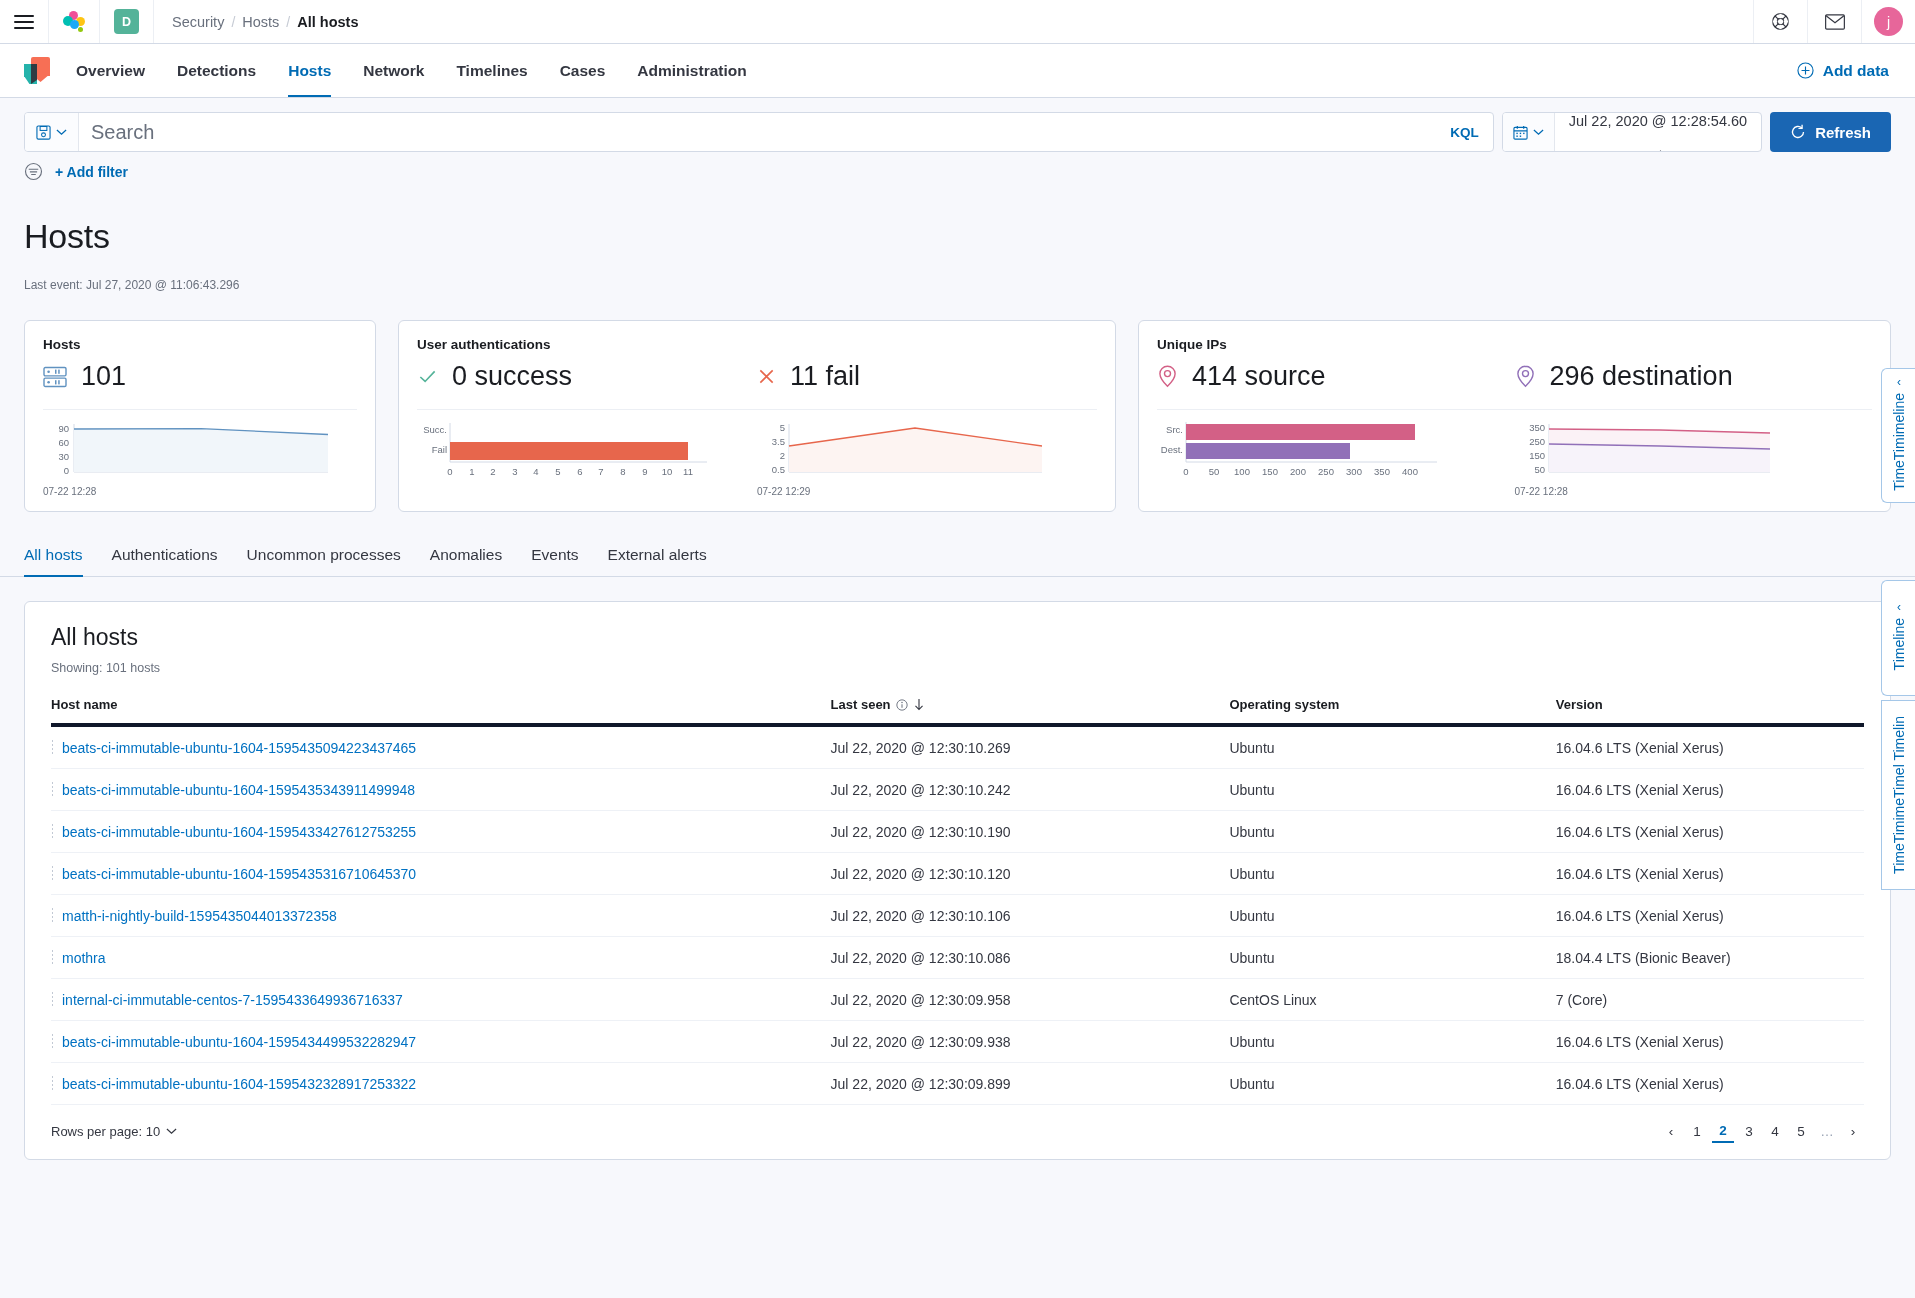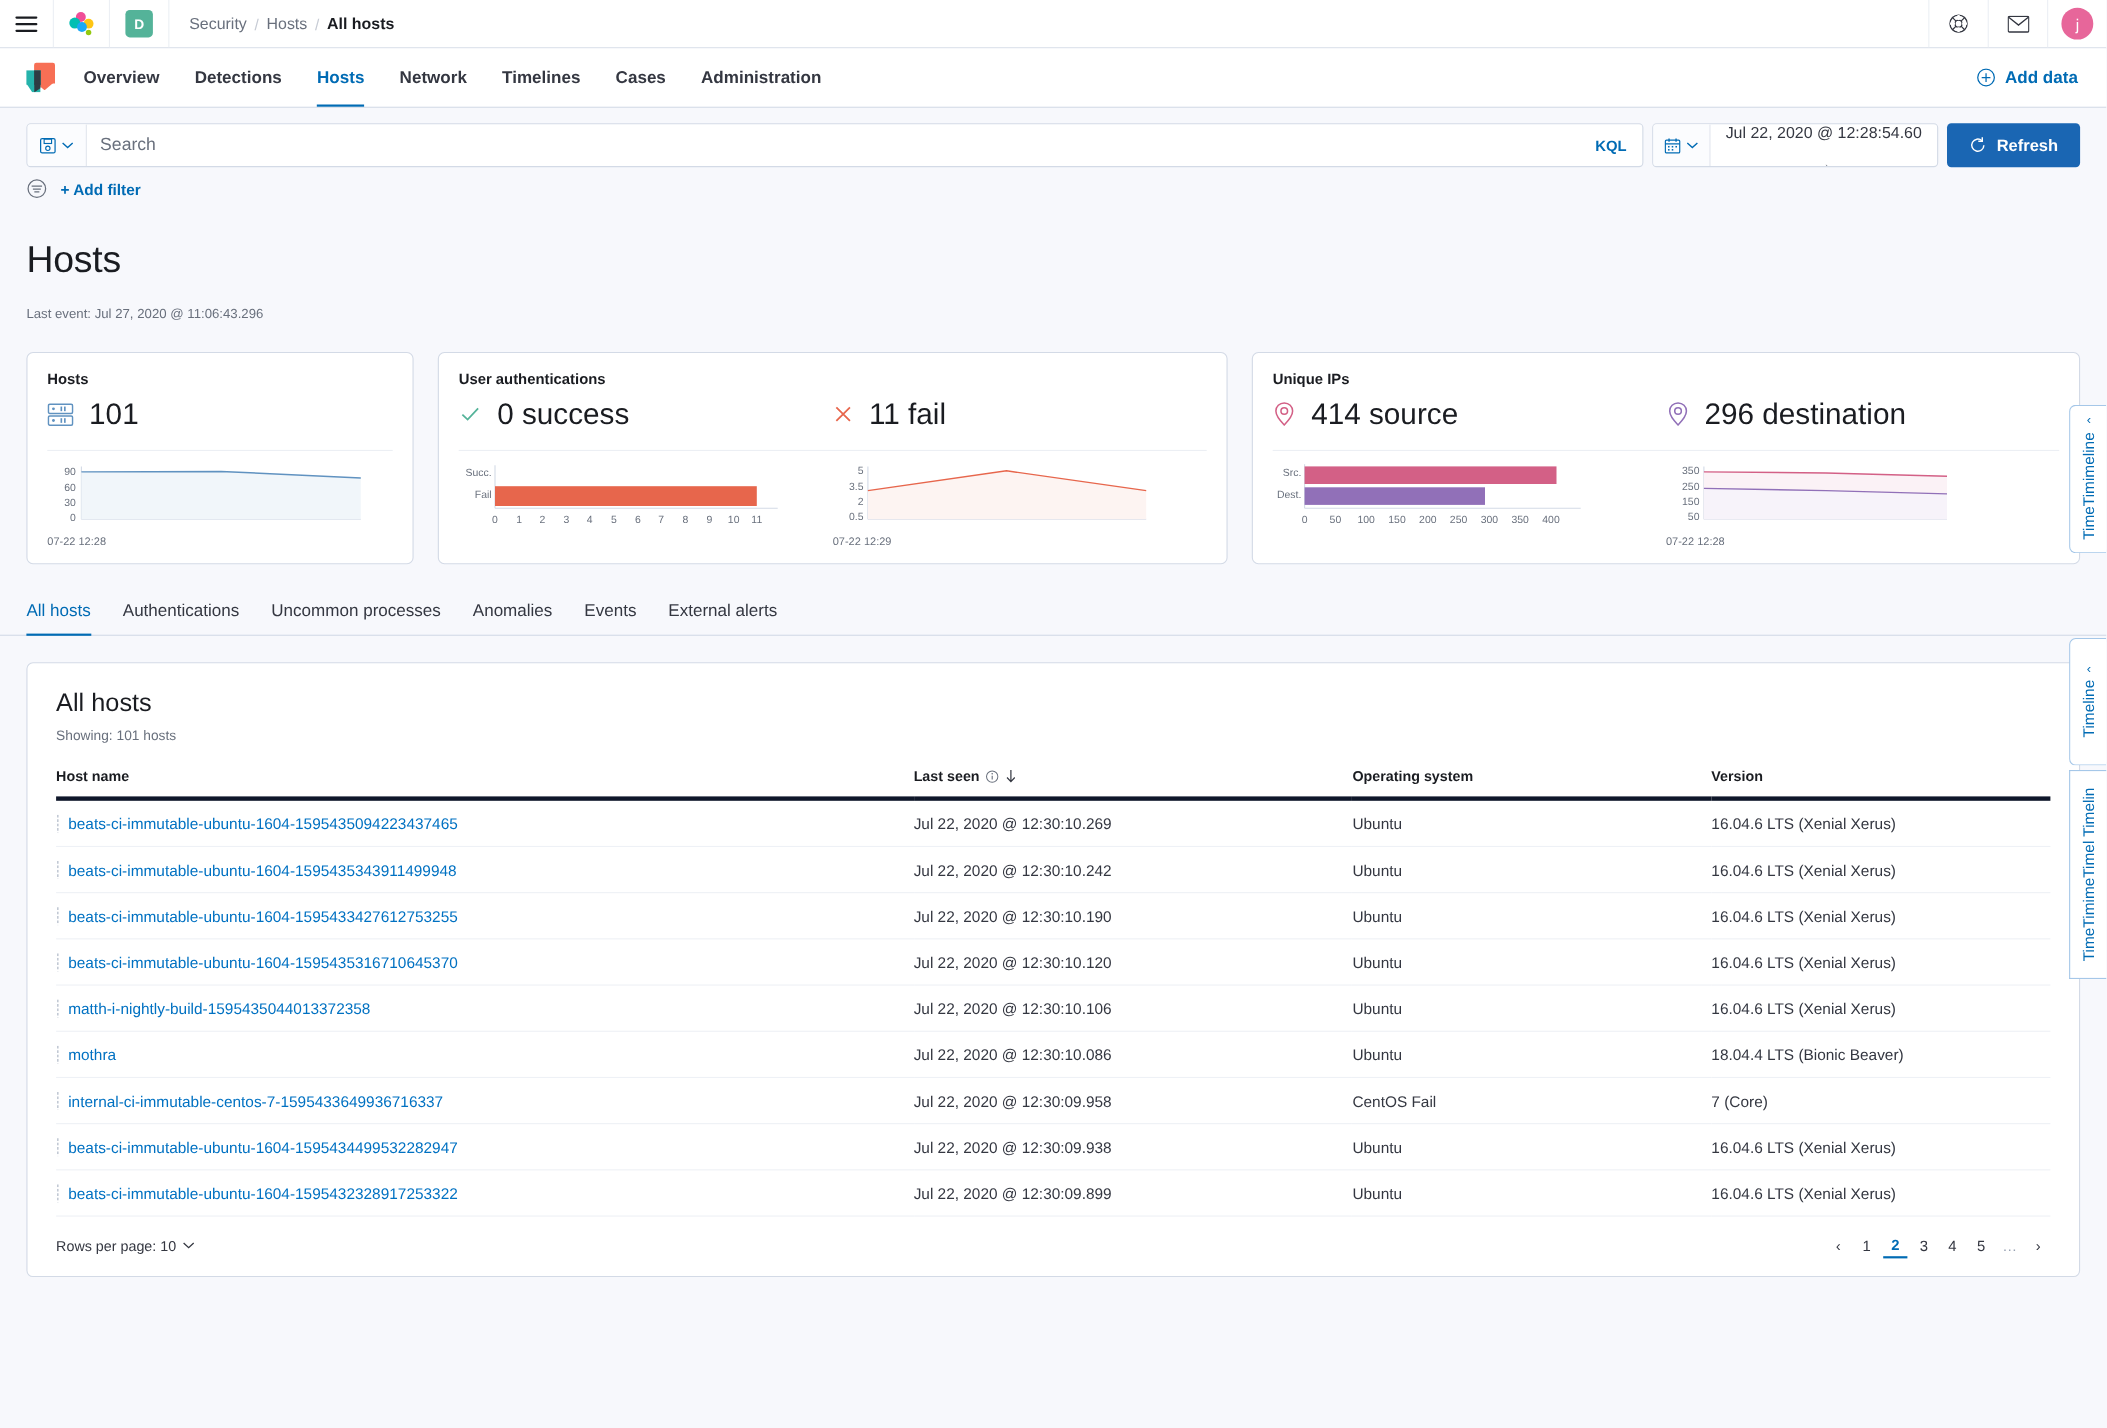--- a/index.html
+++ b/index.html
@@ -95,21 +95,21 @@
   .search-row { padding: 14px 24px 0 24px; background: #f7f8fc; display: flex; align-items: stretch; gap: 8px; }
   .query-bar {
     flex: 1; display: flex; align-items: stretch; height: 40px;
     background: #fff; border: 1px solid #d3dae6; border-radius: 4px; overflow: hidden;
   }
   .qb-prepend {
     display: flex; align-items: center; gap: 5px; padding: 0 11px;
     border-right: 1px solid #e3e7ee; background: #fbfcfe; cursor: pointer;
   }
   .qb-input {
-    flex: 1; border: none; outline: none; font-size: 16px; color: #343741;
+    flex: 1; border: none; outline: none; font-size: 20px; color: #343741;
     padding: 0 12px; font-family: "Liberation Sans", sans-serif; background: transparent;
   }
   .qb-input::placeholder { color: #69707d; }
   .qb-kql { display: flex; align-items: center; padding: 0 14px; color: #006bb4; font-size: 13.5px; font-weight: 700; cursor: pointer; }
   .date-bar {
     display: flex; align-items: stretch; height: 40px; background: #fff;
     border: 1px solid #d3dae6; border-radius: 4px; overflow: hidden;
   }
   .db-prepend {
     display: flex; align-items: center; gap: 5px; padding: 0 10px;
@@ -610,21 +610,21 @@
           <td>18.04.4 LTS (Bionic Beaver)</td>
         </tr>
         <tr>
           <td>
             <span class="host-cell">
               <span class="grip"></span>
               <a class="host-link">internal-ci-immutable-centos-7-1595433649936716337</a>
             </span>
           </td>
           <td>Jul 22, 2020 @ 12:30:09.958</td>
-          <td>CentOS Fail</td>
+          <td>CentOS Linux</td>
           <td>7 (Core)</td>
         </tr>
         <tr>
           <td>
             <span class="host-cell">
               <span class="grip"></span>
               <a class="host-link">beats-ci-immutable-ubuntu-1604-1595434499532282947</a>
             </span>
           </td>
           <td>Jul 22, 2020 @ 12:30:09.938</td>

